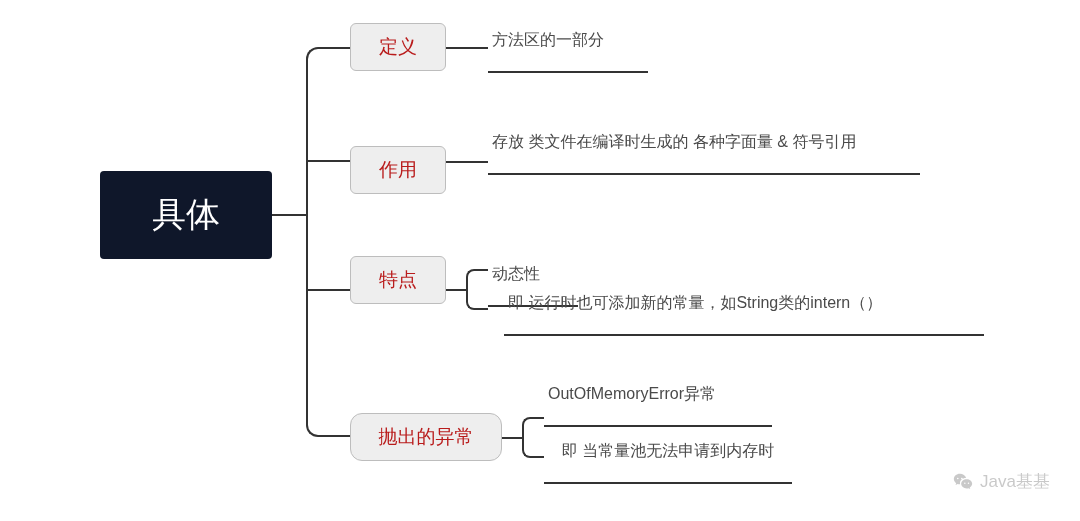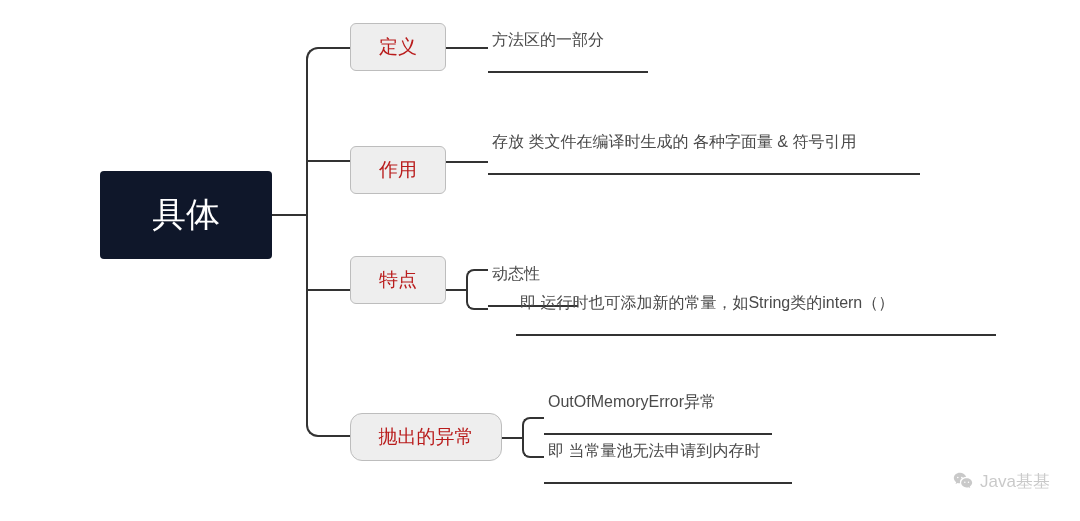--- a/index.html
+++ b/index.html
@@ -57,21 +57,21 @@
   .connector-h {
     position: absolute;
     border-top: 2px solid #333;
     height: 0;
   }
   .watermark {
     position: absolute;
     right: 30px;
     bottom: 28px;
     display: flex;
-    align-items: flex-start;
+    align-items: flex-end;
     gap: 6px;
     opacity: 0.55;
   }
   .watermark .wicon {
     width: 22px;
     height: 22px;
     fill: #9e9e9e;
   }
   .watermark span {
     color: #9e9e9e;
@@ -96,27 +96,27 @@
 
 <div class="child-node" style="left:350px; top:146px; width:96px;">作用</div>
 <div class="connector-h" style="left:446px; top:161px; width:42px;"></div>
 <div class="leaf-text" style="left:488px; top:132px; width:432px;">存放 类文件在编译时生成的 各种字面量 &amp; 符号引用</div>
 
 <div class="child-node" style="left:350px; top:256px; width:96px;">特点</div>
 
 <div class="connector-h" style="left:446px; top:289px; width:20px;"></div>
 <div class="connector" style="left:466px; top:269px; width:22px; height:41px; border-top-left-radius:8px; border-bottom-left-radius:8px; border-top:2px solid #333; border-bottom:2px solid #333;"></div>
 <div class="leaf-text" style="left:488px; top:264px; width:90px;">动态性</div>
-<div class="leaf-text" style="left:516px; top:293px; width:480px;">即 运行时也可添加新的常量，如String类的intern（）</div>
+<div class="leaf-text" style="left:504px; top:293px; width:480px;">即 运行时也可添加新的常量，如String类的intern（）</div>
 
 <div class="child-node" style="left:350px; top:413px; width:152px;border-radius:12px;">抛出的异常</div>
 
 <div class="connector-h" style="left:502px; top:437px; width:20px;"></div>
 <div class="connector" style="left:522px; top:417px; width:22px; height:41px; border-top-left-radius:8px; border-bottom-left-radius:8px; border-top:2px solid #333; border-bottom:2px solid #333;"></div>
-<div class="leaf-text" style="left:544px; top:392px; width:228px;">OutOfMemoryError异常</div>
-<div class="leaf-text" style="left:544px; top:441px; width:248px;">即 当常量池无法申请到内存时</div>
+<div class="leaf-text" style="left:544px; top:384px; width:228px;">OutOfMemoryError异常</div>
+<div class="leaf-text" style="left:544px; top:441px; width:248px;text-align:center;">即 当常量池无法申请到内存时</div>
 
 <div class="watermark">
   <svg class="wicon" viewBox="0 0 24 24">
     <path d="M8.5 3C4.9 3 2 5.6 2 8.8c0 1.8 1 3.4 2.5 4.5l-.6 2 2.3-1.2c.7.2 1.5.3 2.3.3h.4c-.1-.4-.2-.9-.2-1.3 0-3 2.9-5.4 6.4-5.4h.3C14.7 4.9 11.9 3 8.5 3zM6.3 7.3c.5 0 .9.4.9.9s-.4.9-.9.9-.9-.4-.9-.9.4-.9.9-.9zm4.4 0c.5 0 .9.4.9.9s-.4.9-.9.9-.9-.4-.9-.9.4-.9.9-.9zM16 9c-3.3 0-6 2.2-6 5 0 2.8 2.7 5 6 5 .7 0 1.3-.1 2-.3l1.9 1-.5-1.7C20.9 17 22 15.6 22 14c0-2.8-2.7-5-6-5zm-2 3.5c.4 0 .8.3.8.8s-.3.8-.8.8-.8-.3-.8-.8.4-.8.8-.8zm4 0c.4 0 .8.3.8.8s-.3.8-.8.8-.8-.3-.8-.8.4-.8.8-.8z"></path>
   </svg>
   <span>Java基基</span>
 </div>
 
 </body></html>

